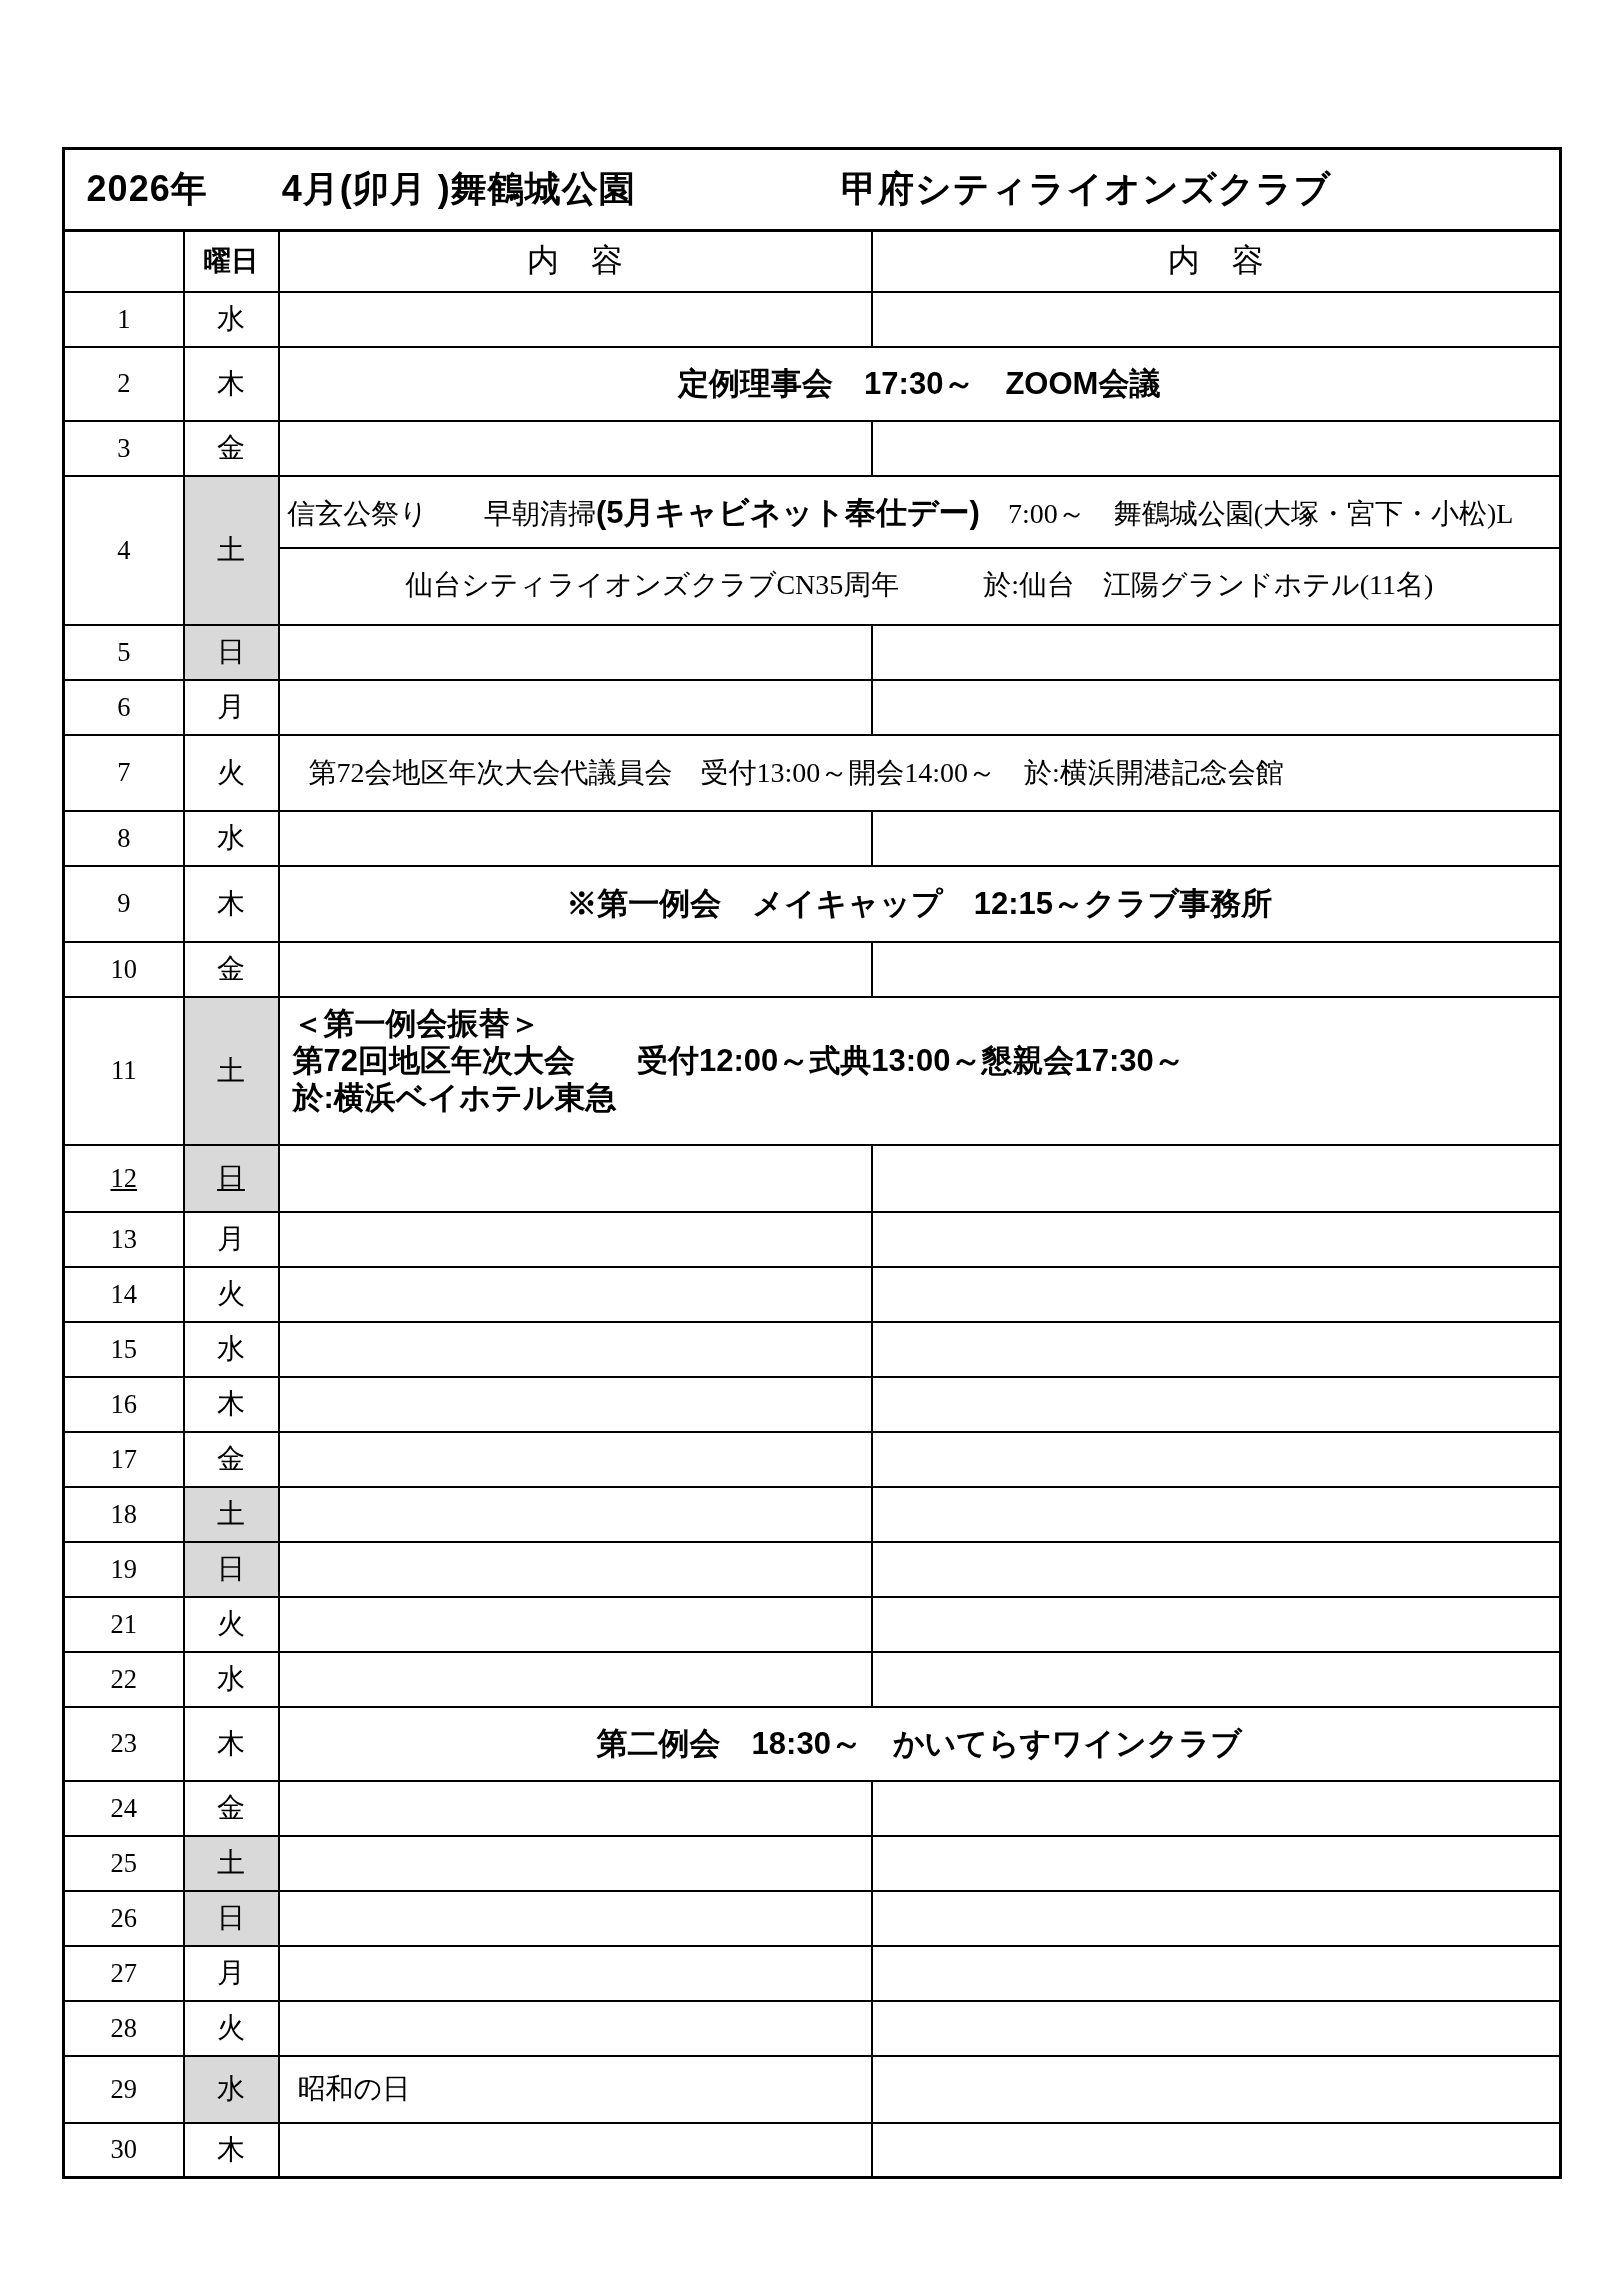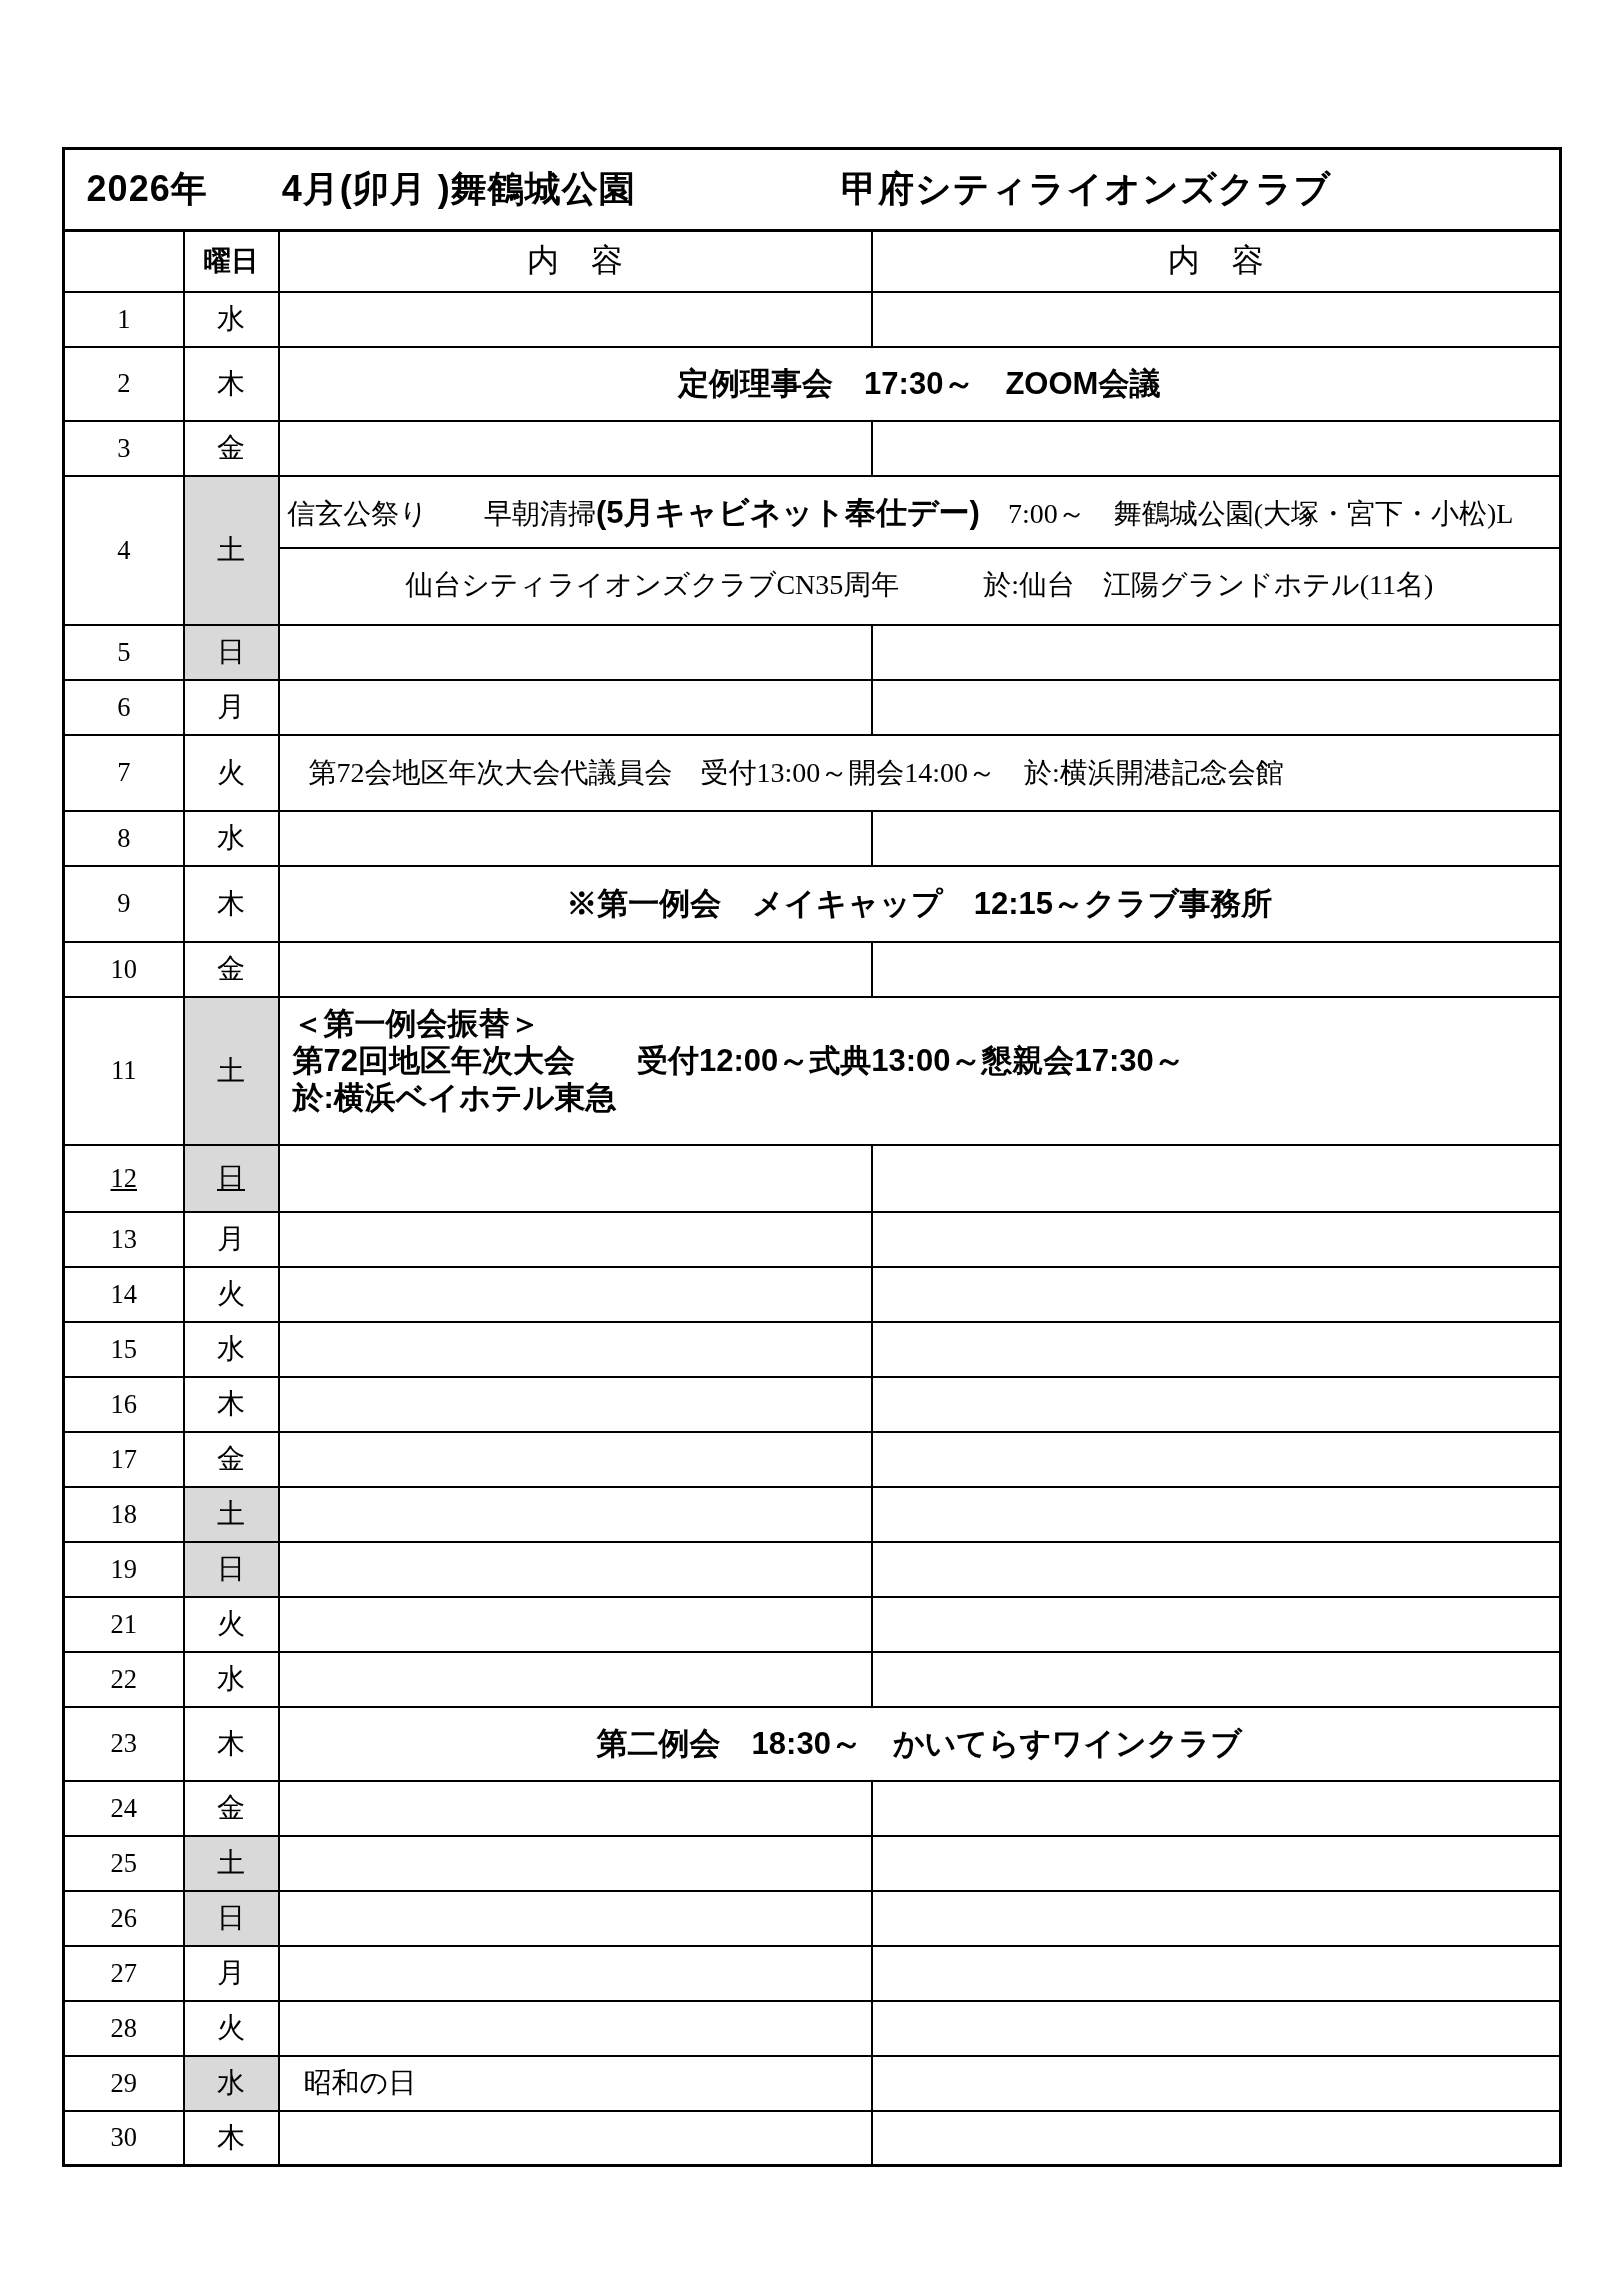--- a/index.html
+++ b/index.html
@@ -65,21 +65,21 @@
   .line.indent { padding-left:29px; }
   .line.indent3 { padding-left:708px; }
   .line.ml { line-height:37px;padding-left:13px; }
 
   
   td.content-split { padding:0; vertical-align:top; font-size:28px; }
   .subrow { height:72px; line-height:72px; white-space:nowrap; overflow:hidden; padding-left:7.8px; }
   .subrow.first { border-bottom:2px solid #000; }
   .subrow.center { text-align:center; padding-left:0; }
 
-  td.cell-text { text-align:left; padding-left:24px; font-family:"Liberation Serif", serif; font-size:28px; }
+  td.cell-text { text-align:left; padding-left:18px; font-family:"Liberation Serif", serif; font-size:28px; }
 </style>
 </head>
 <body>
 
 <div class="page">
   <table class="schedule">
     <colgroup>
       <col class="c-day">
         <col class="c-wd">
         <col class="c-n1">
@@ -266,21 +266,21 @@
           <td class="weekday-cell">月</td>
           <td class="content-cell"></td>
           <td class="content-cell"></td>
         </tr>
         <tr style="height: 55px;">
           <td class="day-cell">28</td>
           <td class="weekday-cell">火</td>
           <td class="content-cell"></td>
           <td class="content-cell"></td>
         </tr>
-        <tr style="height: 55px; margin-top: 39px;">
+        <tr style="height: 67px; margin-top: 39px;">
           <td class="day-cell">29</td>
           <td class="weekday-cell shaded">水</td>
           <td class="content-cell cell-text">昭和の日</td>
           <td class="content-cell"></td>
         </tr>
         <tr style="height: 55px;">
           <td class="day-cell">30</td>
           <td class="weekday-cell">木</td>
           <td class="content-cell"></td>
           <td class="content-cell"></td>

